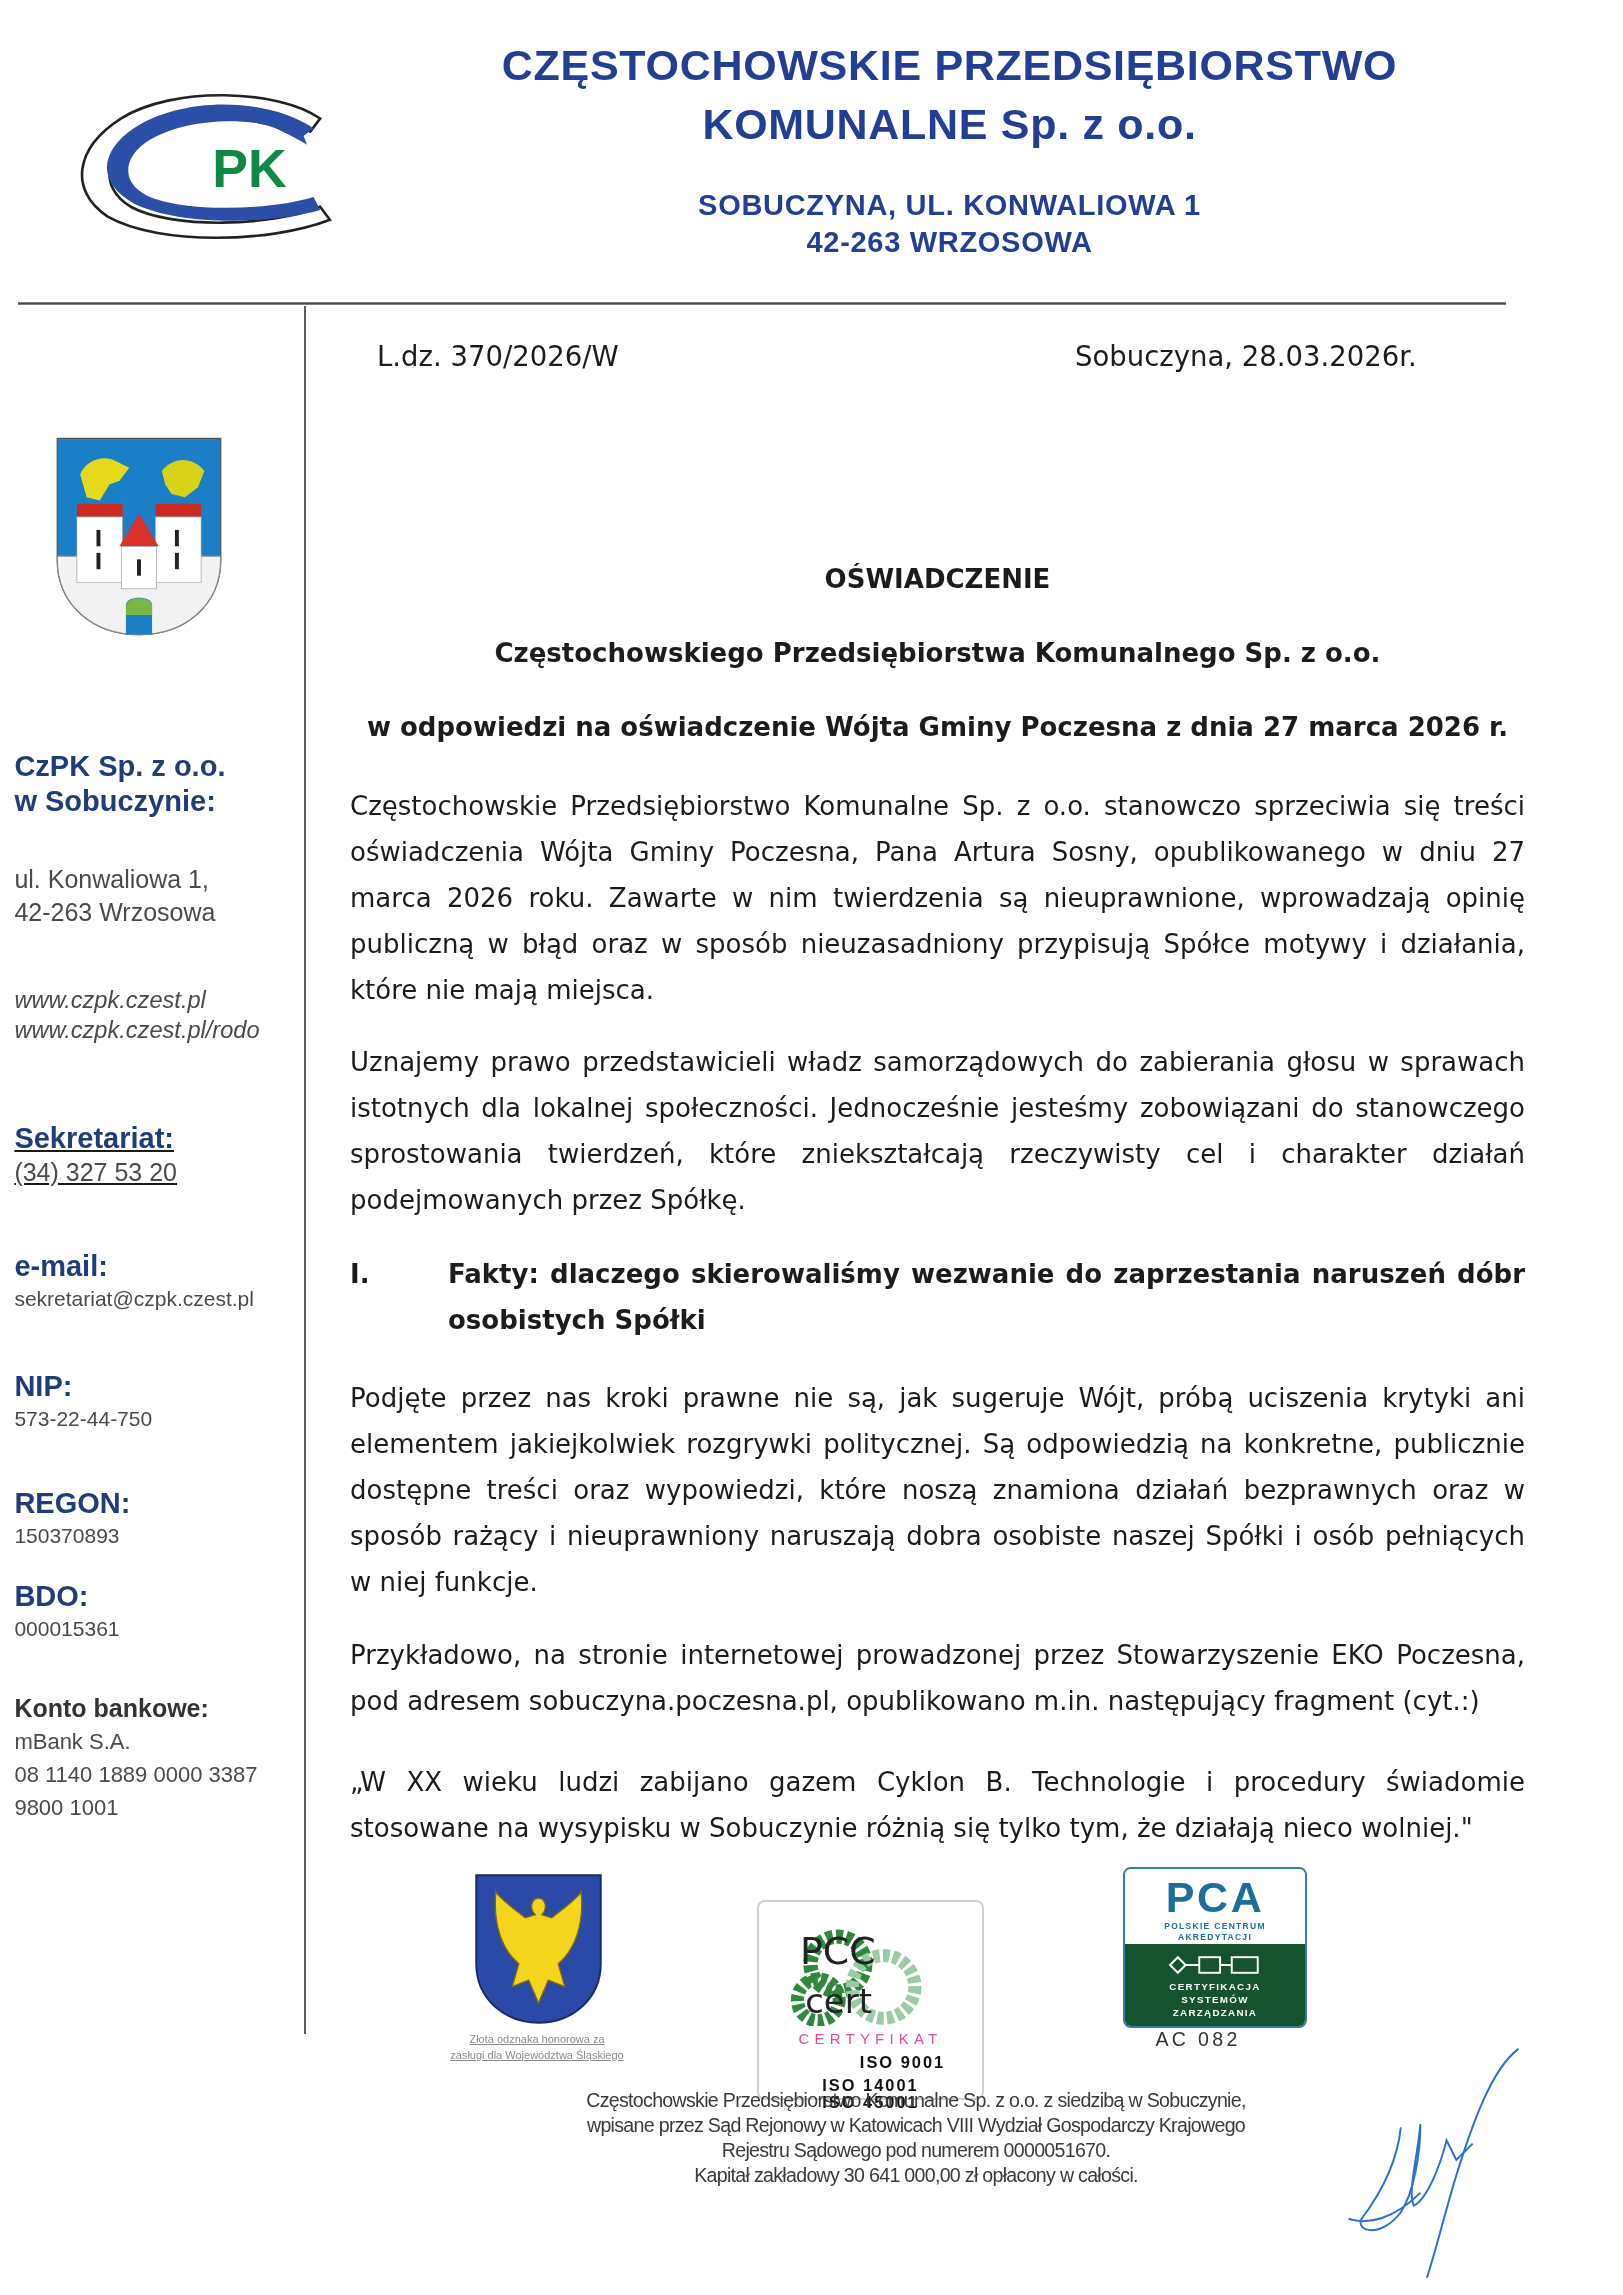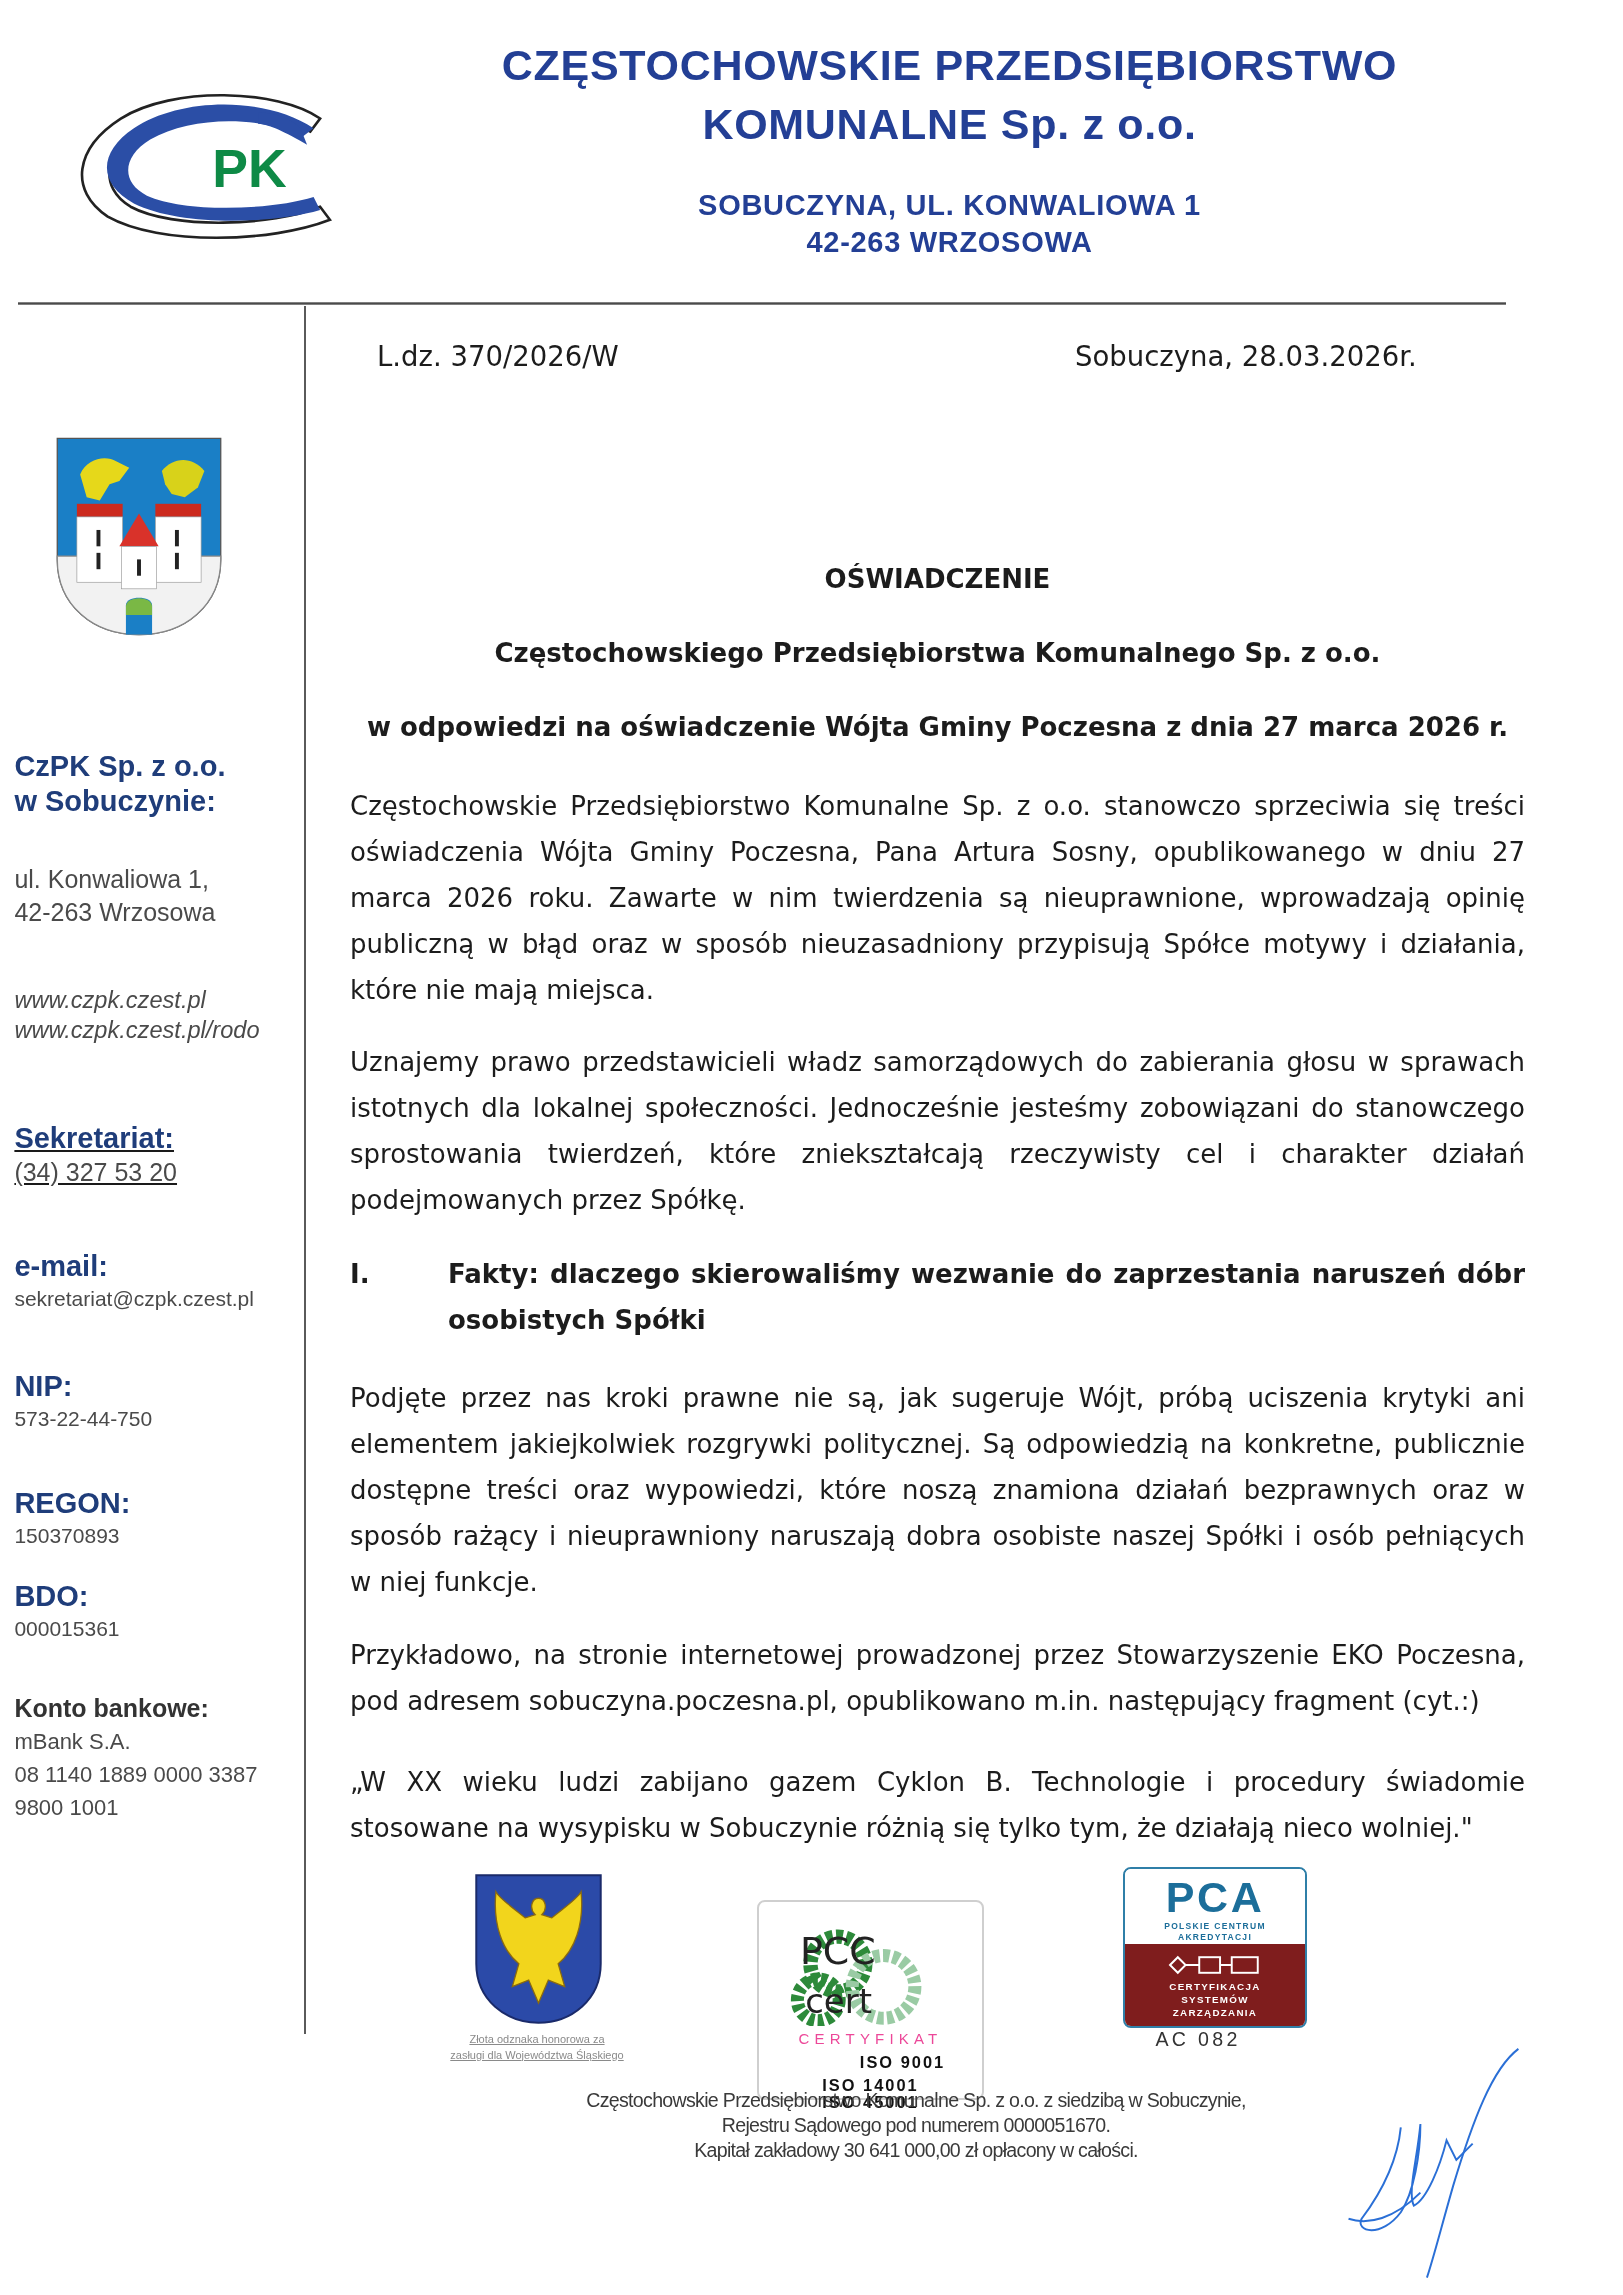--- a/index.html
+++ b/index.html
@@ -48,21 +48,21 @@
   .silesia { left:473px; top:1872px; width:131px; height:154px; }
   .silesia-cap { left:419px; top:2032px; width:236px; text-align:center; color:#8a8a8a; font-size:11px; line-height:15.7px;text-decoration:underline; }
   .pcc { left:757px; top:1867px; width:105px; height:196px; border:2px solid #cfcfcf; border-radius:7.9px; width:223px;margin-top:33px; }
   .pcc-inner { position:relative; width:100%; height:100%; }
   .pcc-cert { position:absolute; left:0; top:128px; width:100%; text-align:center; font-size:15px; letter-spacing:5.2px; color:#ec4899; }
   .pcc-iso { position:absolute; left:0; width:100%; text-align:center; font-size:16.4px; font-weight:bold; color:#111; letter-spacing:2px; line-height:18.3px; }
   .pca { left:1106px; top:1867px; width:180px; height:157px; border:2px solid #2f7fa8; border-radius:7.9px; background:#fff; overflow:hidden;margin-left:17px; }
   .pca-top { height:75px; background:#fff; text-align:center; }
   .pca-logo { font-size:43px; font-weight:bold; color:#1c6e9a; line-height:47px; letter-spacing:2.6px; padding-top:5.2px; }
   .pca-sub { font-size:8.5px; font-weight:bold; color:#1c6e9a; line-height:10.5px; letter-spacing:1.3px; }
-  .pca-bot { height:82px; background:#7f1d1d; color:#fff; text-align:center; }
+  .pca-bot { height:82px; background:#14532d; color:#fff; text-align:center; }
   .pca-bot-t { font-size:9.8px; font-weight:bold; letter-spacing:1.3px; line-height:13px; }
   .ac { left:1106px; top:2028px; width:184px; text-align:center; font-size:19.6px; letter-spacing:3.3px; color:#333; }
 
   .company-foot { left:458px; top:2088px; width:916px; text-align:center; font-family:"Liberation Sans", sans-serif; font-size:19.6px; line-height:25px; color:#3a3a3a; letter-spacing:-0.7px; }
 
   .signature { left:1342px; top:2042px; width:196px; height:249px; }
 </style>
 </head>
 <body>
 
@@ -218,20 +218,21 @@
     </svg>
     <div class="pca-bot-t">CERTYFIKACJA</div>
     <div class="pca-bot-t">SYSTEMÓW</div>
     <div class="pca-bot-t">ZARZĄDZANIA</div>
   </div>
 </div>
 <div class="abs ac">AC 082</div>
 
 <div class="abs company-foot">
   <div>Częstochowskie Przedsiębiorstwo Komunalne Sp. z o.o. z siedzibą w Sobuczynie,</div>
+  <div>wpisane przez Sąd Rejonowy w Katowicach VIII Wydział Gospodarczy  Krajowego</div>
   <div>Rejestru Sądowego pod numerem 0000051670.</div>
   <div>Kapitał zakładowy 30 641 000,00 zł opłacony w całości.</div>
 </div>
 
 <div class="abs signature">
   <svg width="196" height="249" viewBox="0 0 300 380">
     <path d="M270 10 C230 40 200 120 170 220 C150 290 140 330 130 360" fill="none" stroke="#2a6fd6" stroke-width="3"></path>
     <path d="M90 130 C85 180 60 230 30 270 C20 290 60 300 90 260 C110 230 120 170 120 125 C115 180 100 230 110 250 C130 240 150 190 160 150 L175 180 L200 155" fill="none" stroke="#2a6fd6" stroke-width="3"></path>
     <path d="M10 270 C40 280 80 270 120 230" fill="none" stroke="#2a6fd6" stroke-width="3"></path>
   </svg>

